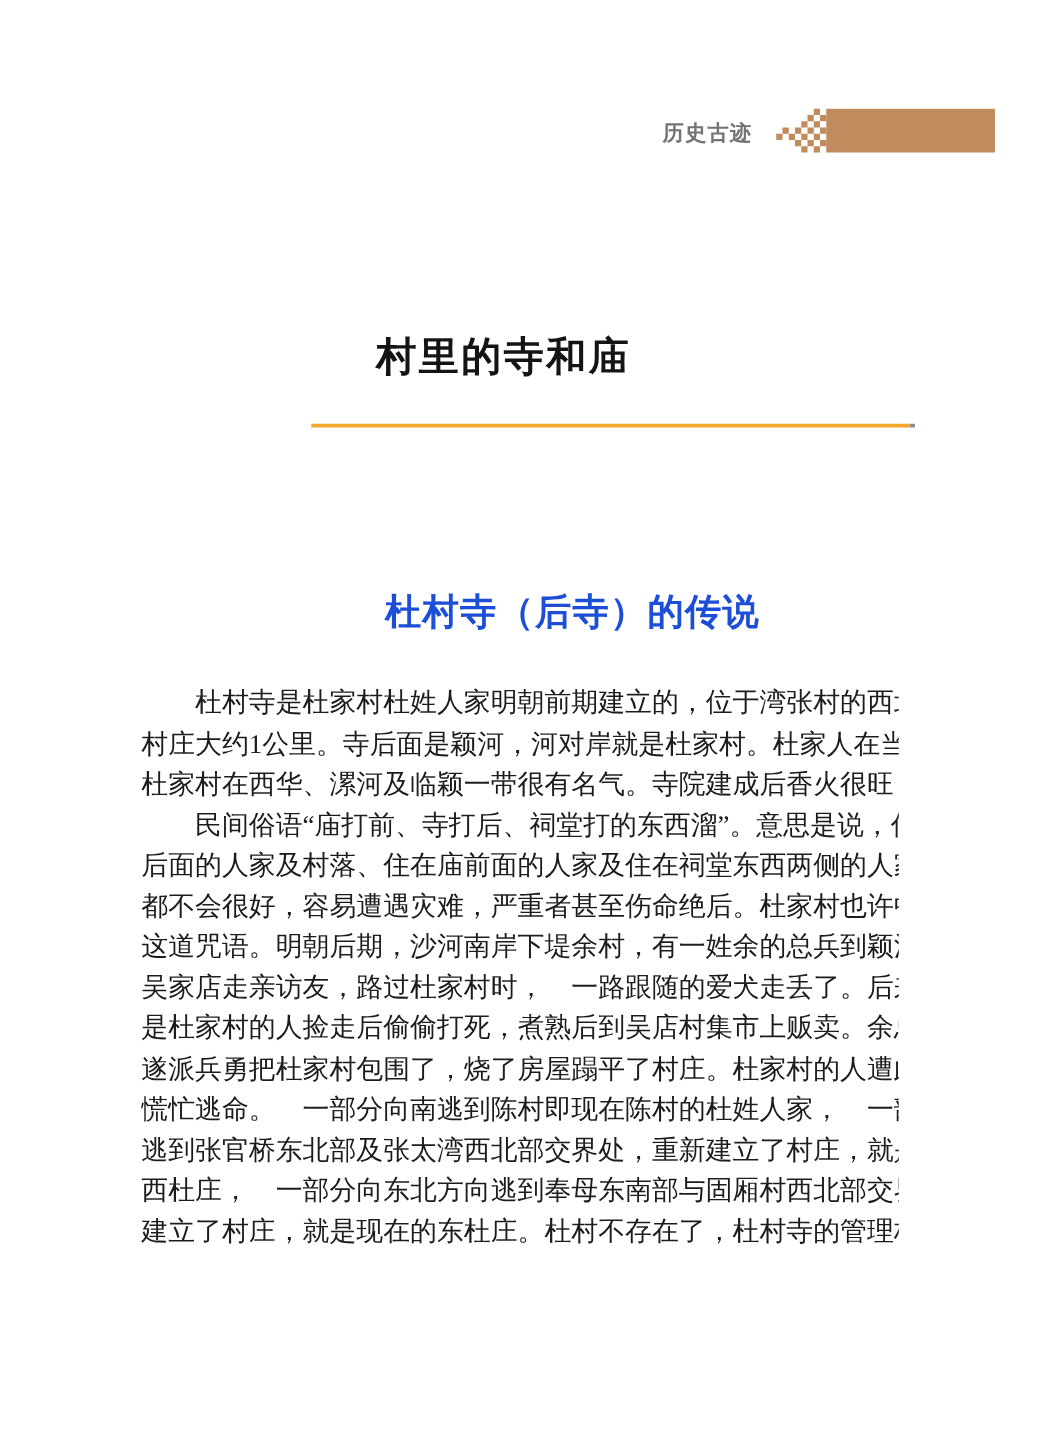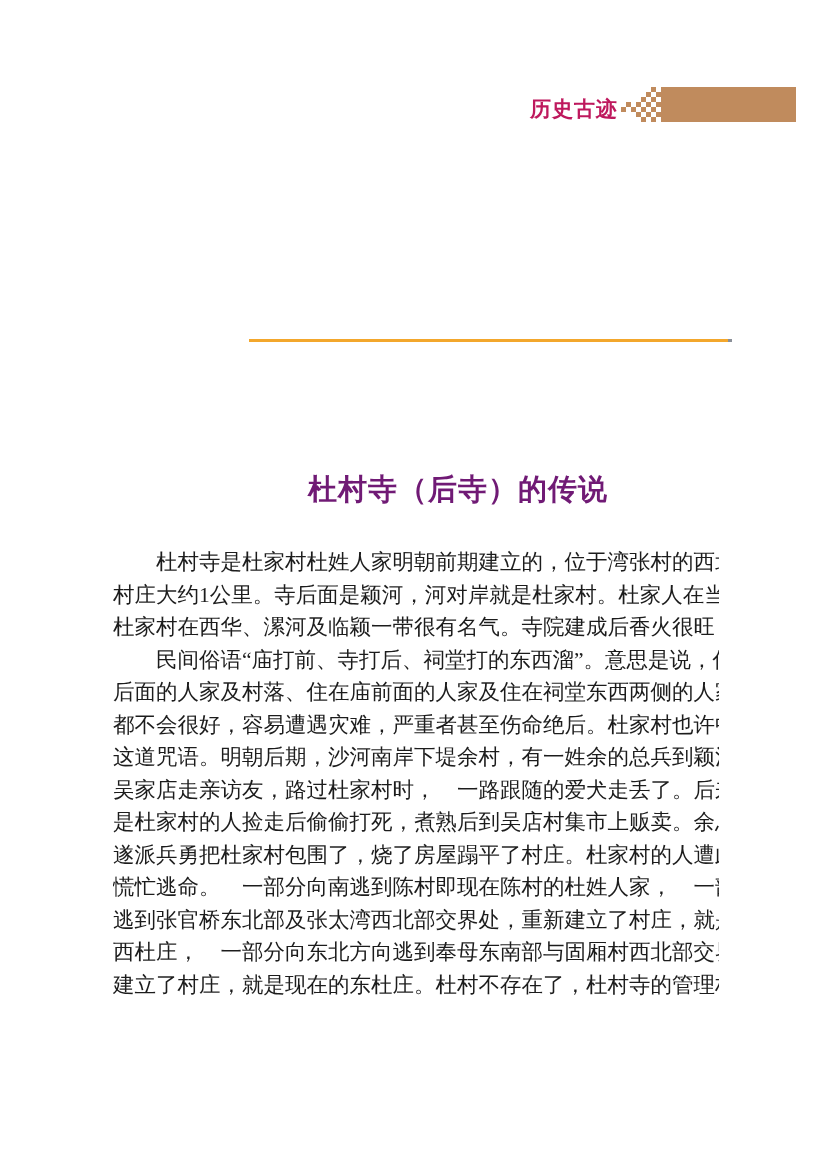--- a/index.html
+++ b/index.html
@@ -13,23 +13,23 @@
     color: #1c1c1c;
   }
 
   
   .header-label {
     position: absolute;
     left: 530px;
     top: 95px;
     font-family: "Liberation Sans", "DejaVu Sans", sans-serif;
     font-weight: 700;
-    font-size: 21px;
+    font-size: 17px;
     letter-spacing: 1px;
-    color: #be185d;
+    color: #737373;
     white-space: nowrap;
   }
   .header-bar {
     position: absolute;
     left: 661px;
     top: 87px;
     width: 135px;
     height: 35px;
   }
   .checker {
@@ -126,26 +126,27 @@
       <span class="cell" style="left: 30px; top: 20px; background: rgb(192, 139, 93);"></span>
       <span class="cell" style="left: 15px; top: 25px; background: rgb(192, 139, 93);"></span>
       <span class="cell" style="left: 25px; top: 25px; background: rgb(192, 139, 93);"></span>
       <span class="cell" style="left: 35px; top: 25px; background: rgb(192, 139, 93);"></span>
       <span class="cell" style="left: 20px; top: 30px; background: rgb(192, 139, 93);"></span>
       <span class="cell" style="left: 30px; top: 30px; background: rgb(192, 139, 93);"></span>
     </div>
 
   <div class="header-bar" style="background: rgb(192, 139, 93);"></div>
 
+  <div class="chapter-title">村里的寺和庙</div>
 
   <div class="title-rule" style="background: rgb(243, 167, 44);">
     <span class="tip"></span>
   </div>
 
-  <div class="section-title" style="color: #701a75;">杜村寺（后寺）的传说</div>
+  <div class="section-title" style="color: #1d4ed8;">杜村寺（后寺）的传说</div>
 
   <div class="body-block">
       <div class="body-line">　　杜村寺是杜家村杜姓人家明朝前期建立的，位于湾张村的西北角，离</div>
       <div class="body-line">村庄大约1公里。寺后面是颖河，河对岸就是杜家村。杜家人在当地是大户，</div>
       <div class="body-line">杜家村在西华、漯河及临颖一带很有名气。寺院建成后香火很旺，十里八村、</div>
       <div class="body-line">　　民间俗语“庙打前、寺打后、祠堂打的东西溜”。意思是说，住在寺</div>
       <div class="body-line">后面的人家及村落、住在庙前面的人家及住在祠堂东西两侧的人家，运气</div>
       <div class="body-line">都不会很好，容易遭遇灾难，严重者甚至伤命绝后。杜家村也许中了民间</div>
       <div class="body-line">这道咒语。明朝后期，沙河南岸下堤余村，有一姓余的总兵到颖河北岸的</div>
       <div class="body-line">吴家店走亲访友，路过杜家村时，　一路跟随的爱犬走丢了。后来，他得知</div>

